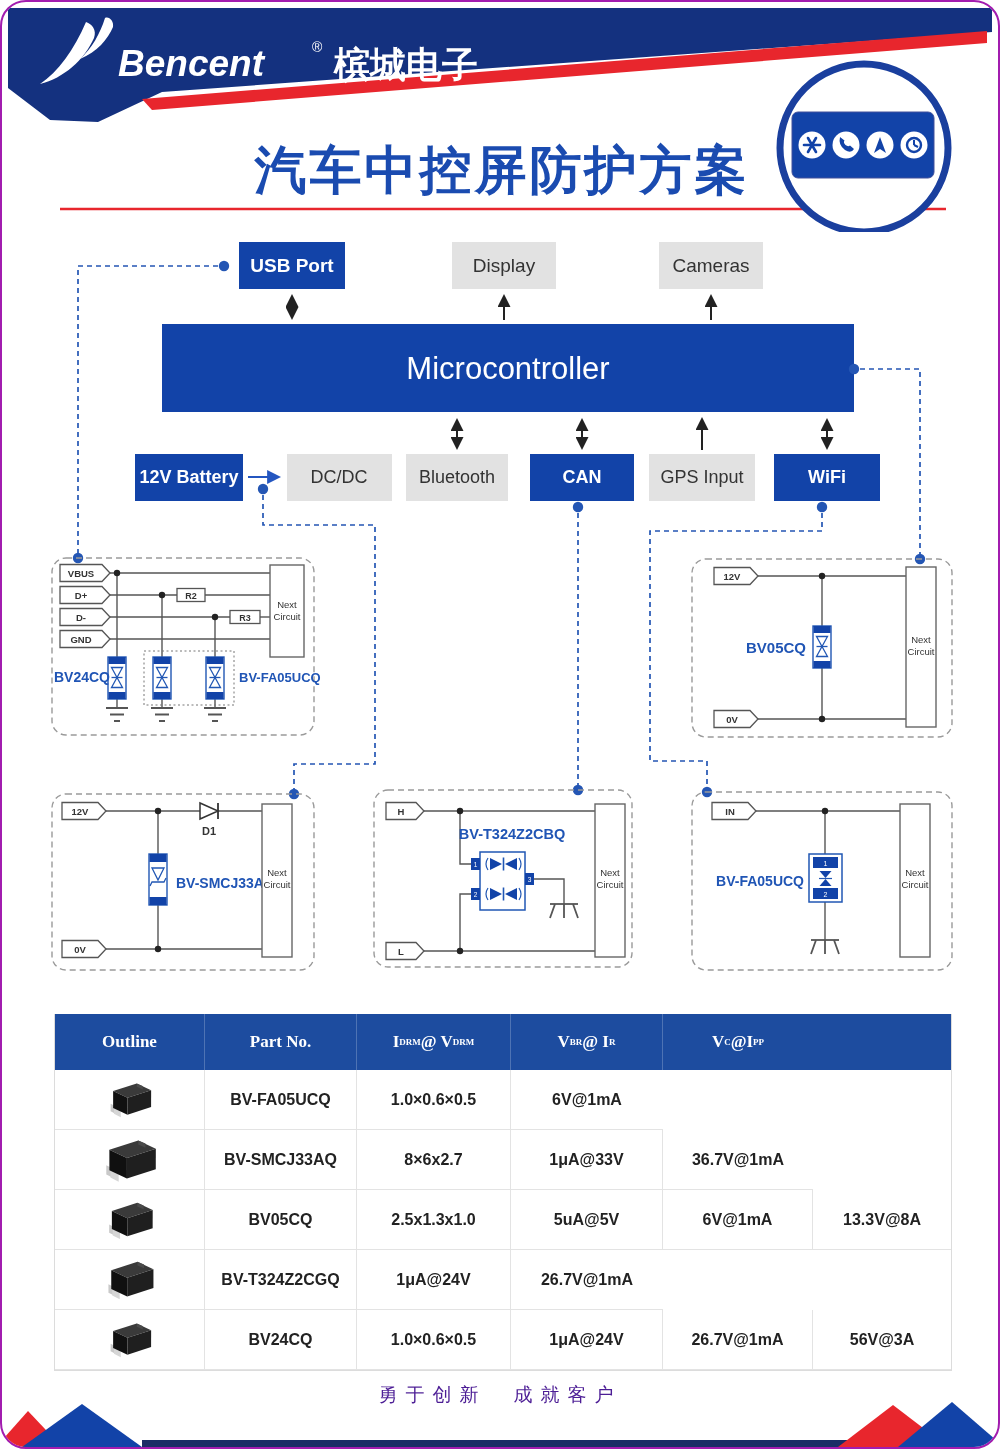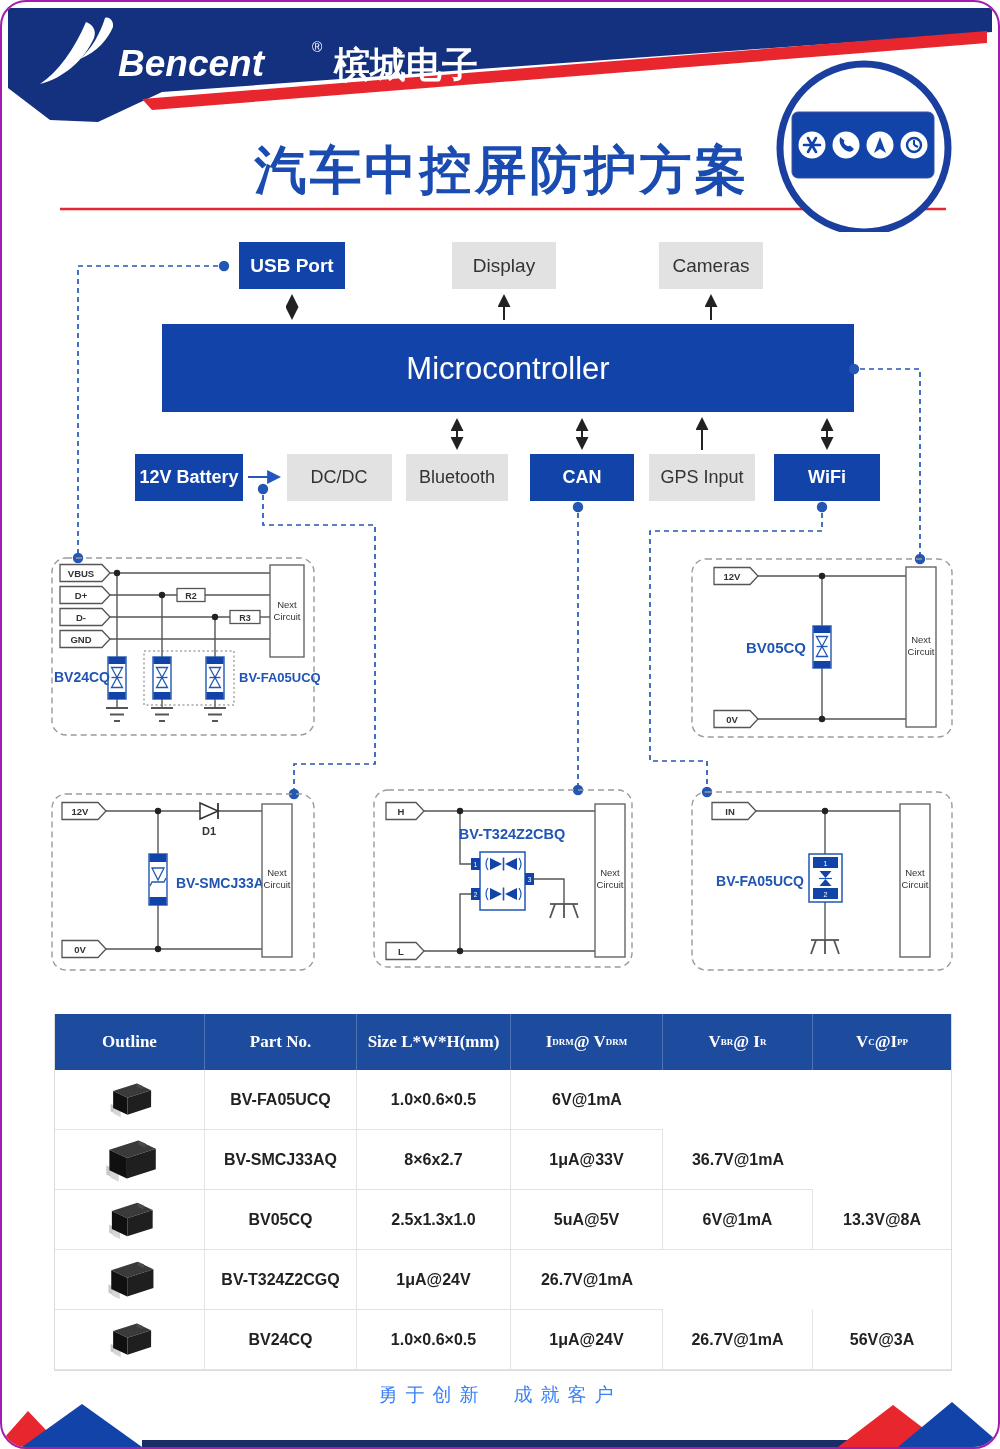--- a/index.html
+++ b/index.html
@@ -16,21 +16,21 @@
               border-right:1px solid rgba(255,255,255,.22);font-family:Liberation Serif, serif;}
   .t-head .th:last-child{border-right:none;}
   .th sub{font-size:9px;vertical-align:-4px;line-height:0;}
   .t-row{display:grid;grid-template-columns:150px 152px 154px 152px 150px 138px;height:60px;background:#fff;}
   .t-row .td{display:flex;align-items:center;justify-content:center;font-size:16px;font-weight:700;color:#222;
              border-right:1px solid #e3e3e3;border-bottom:1px solid #e3e3e3;}
   .t-row .td:last-child{border-right:none;}
   .chip{display:block;}
 
   
-  .slogan{position:absolute;left:0;top:1380px;width:100%;text-align:center;color:#3b82f6;
+  .slogan{position:absolute;left:0;top:1380px;width:100%;text-align:center;color:#4c1d95;
           font-size:19px;font-weight:500;letter-spacing:8px;}
 </style>
 </head>
 <body>
 
 <div class="card">
 
   <svg class="abs" style="left:0;top:0" width="996" height="230" viewBox="0 0 996 230">
 
     <polygon points="6,6 990,6 990,30 160,90 96,120 48,118 6,86" fill="#14317f"></polygon>
@@ -388,21 +388,20 @@
       <rect x="898" y="802" width="30" height="153" fill="#fff" stroke="#666" stroke-width="1.4"></rect>
       <text x="913" y="874" text-anchor="middle" font-size="9.5" fill="#333">Next</text>
       <text x="913" y="886" text-anchor="middle" font-size="9.5" fill="#333">Circuit</text>
     </g>
   </svg>
 
   <div class="spec-table">
     <div class="t-head">
       <div class="th">Outline</div>
       <div class="th">Part No.</div>
-      <div class="th">Size L*W*H(mm)</div>
       <div class="th">
           <span>I</span>
           <sub>DRM</sub>
           <span>@ V</span>
           <sub>DRM</sub>
         </div>
       <div class="th">
           <span>V</span>
           <sub>BR</sub>
           <span>@ I</span>

